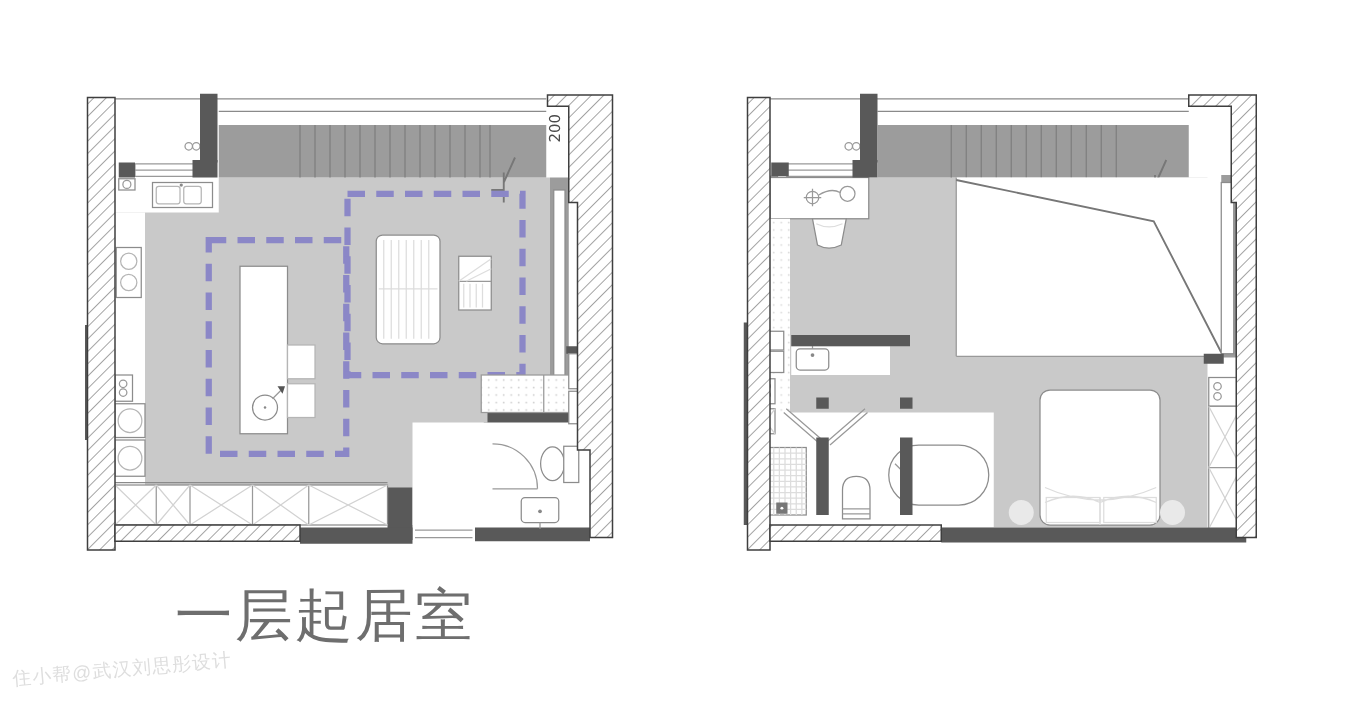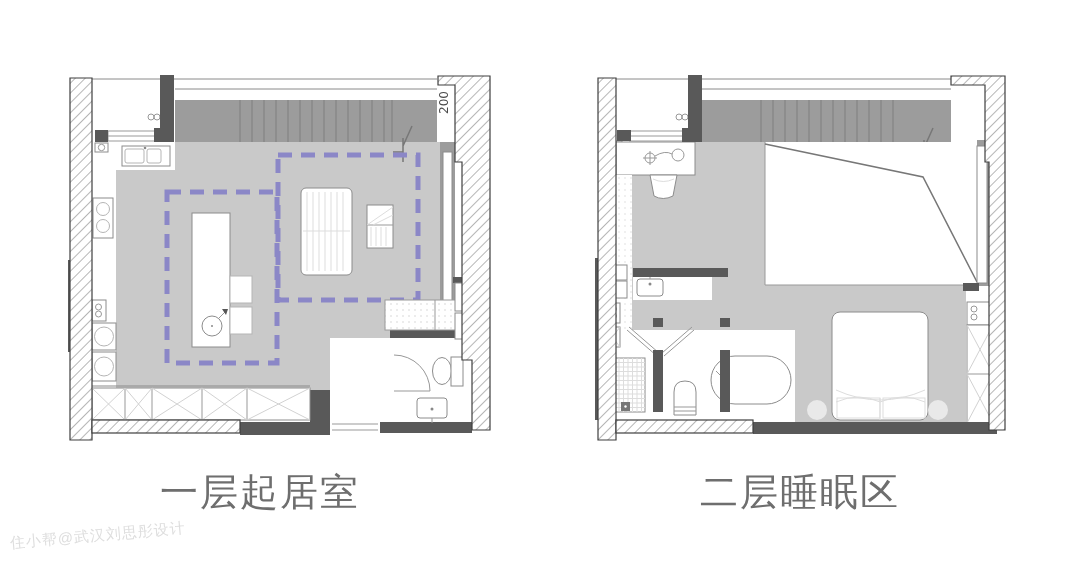--- a/index.html
+++ b/index.html
@@ -2,21 +2,21 @@
 <html style="--floor: #c9c9c9; --stair: #9c9c9c; --wall-dark: #595959; --hatch-line: #8f8f8f; --outline: #3f3f3f; --loft-outline: #8b87c7; --label-text: #6e6e6e; --watermark-text: #dedede; --furniture-stroke: #8c8c8c;"><head>
 <meta charset="utf-8">
 <style>
   html,body{margin:0;padding:0;background:#fff;}
   .canvas{position:relative;width:1080px;height:568px;background:#fff;overflow:hidden;
           font-family:"Liberation Sans","DejaVu Sans",sans-serif;}
   svg{position:absolute;}
   #plan-left{left:65px;top:68px;}
   #plan-right{left:593px;top:68px;}
   .plan-label{position:absolute;top:470px;width:240px;text-align:center;
-      font-size:38px;font-weight:500;letter-spacing:2px;color:var(--label-text,#6e6e6e);
+      font-size:46px;font-weight:500;letter-spacing:2px;color:var(--label-text,#6e6e6e);
       line-height:44px;white-space:nowrap;}
   #label-left{left:140px;}
   #label-right{left:680px;}
   .watermark{position:absolute;left:10px;top:534px;font-size:15px;letter-spacing:1px;
       color:var(--watermark-text,#dedede);transform:rotate(-5deg);transform-origin:left center;
       white-space:nowrap;}
   
   .hatch-l{fill:url(#hatchL);stroke:var(--outline,#3f3f3f);stroke-width:1.2;}
   .hatch-r{fill:url(#hatchR);stroke:var(--outline,#3f3f3f);stroke-width:1.2;}
   .wall{fill:var(--wall-dark,#595959);stroke:none;}
@@ -325,16 +325,15 @@
     </g>
 
     <g>
       <polygon class="hatch-r" points="5,10 23,10 23,372 5,372"></polygon>
       <rect class="hatch-r" x="23" y="352" width="137" height="13"></rect>
       <polygon class="hatch-r" points="358,8 412,8 412,362 396,362 396,94 392,94 392,17 358,17"></polygon>
     </g>
   </svg>
 
   <div class="plan-label" id="label-left">一层起居室</div>
-  <div class="plan-label" id="label-right">二层睡眠区</div>
 
   <div class="watermark">住小帮@武汉刘思彤设计</div>
 </div>
 
 </body></html>

